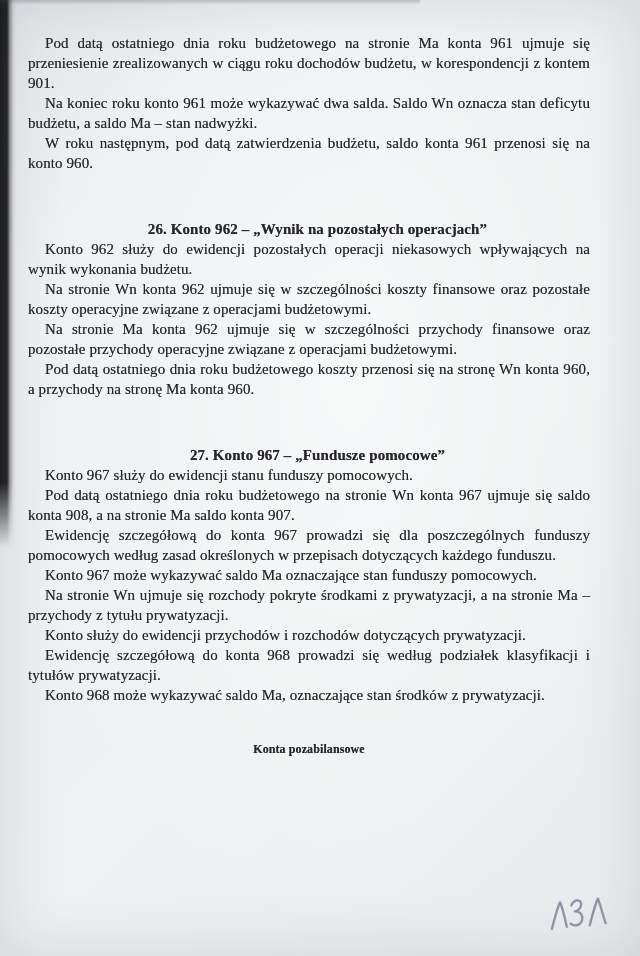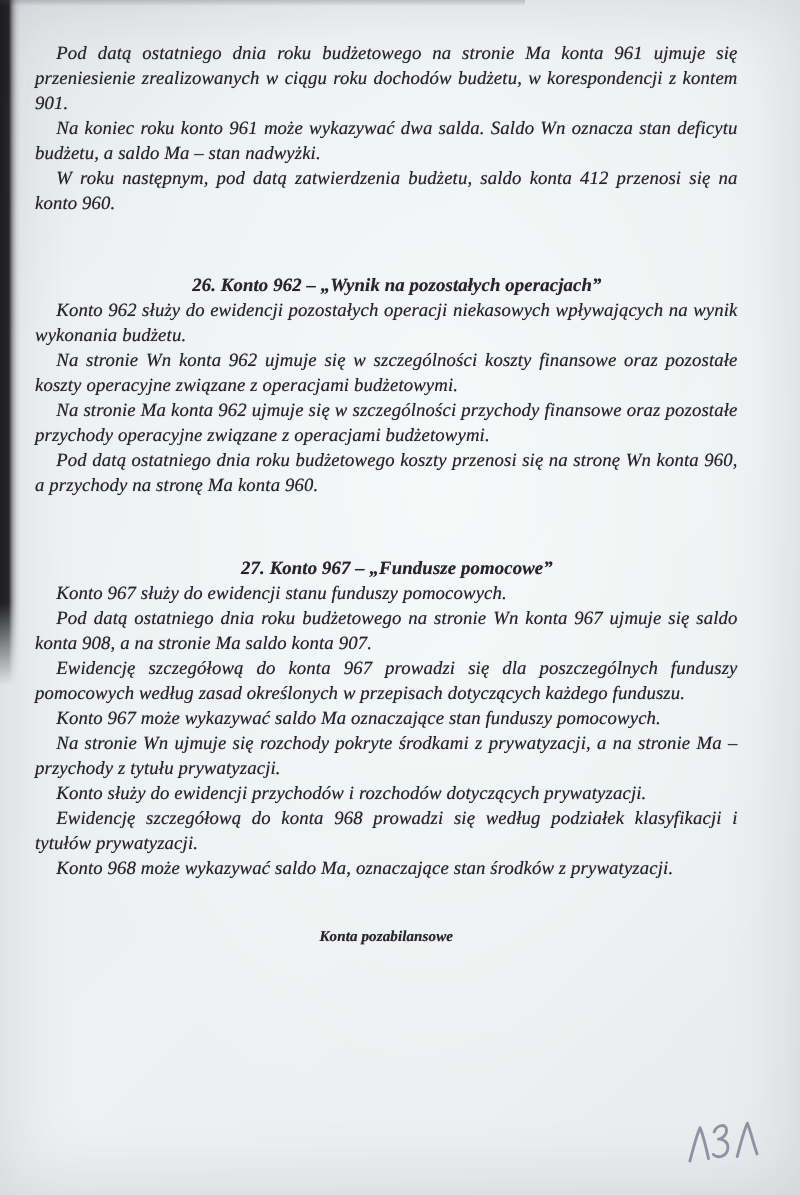--- a/index.html
+++ b/index.html
@@ -10,21 +10,20 @@
     overflow:hidden;
   }
   .page{
     position:relative;
     width:640px;height:956px;
     background:
       radial-gradient(ellipse at 55% 40%, rgba(255,255,255,0.55), rgba(255,255,255,0) 70%),
       linear-gradient(135deg,#e3e5e8 0%,#edeff1 18%,#eef0f1 60%,#e9ebed 100%);
     box-shadow:inset 0 0 60px rgba(90,95,105,0.18);
     overflow:hidden;
-    font-style:italic;
   }
   
   .scan-edge-left{
     position:absolute;left:0;top:0;width:16px;height:548px;
     background:linear-gradient(to right,
       rgba(12,12,14,0.92) 0px, rgba(12,12,14,0.88) 7px,
       rgba(60,62,66,0.45) 10px, rgba(120,122,128,0.18) 13px, rgba(0,0,0,0) 16px);
     -webkit-mask-image:linear-gradient(to bottom,#000 0%,#000 88%,transparent 100%);
     mask-image:linear-gradient(to bottom,#000 0%,#000 88%,transparent 100%);
   }
@@ -69,21 +68,21 @@
 <div class="page">
 
   <div class="scan-edge-left"></div>
   <div class="scan-edge-top"></div>
 
   <div class="content">
 
     <section class="first">
       <p>Pod datą ostatniego dnia roku budżetowego na stronie Ma konta 961 ujmuje się przeniesienie zrealizowanych w ciągu roku dochodów budżetu, w korespondencji z kontem 901.</p>
       <p>Na koniec roku konto 961 może wykazywać dwa salda. Saldo Wn oznacza stan deficytu budżetu, a saldo Ma – stan nadwyżki.</p>
-      <p>W roku następnym, pod datą zatwierdzenia budżetu, saldo konta 412 przenosi się na konto 960.</p>
+      <p>W roku następnym, pod datą zatwierdzenia budżetu, saldo konta 961 przenosi się na konto 960.</p>
     </section>
 
     <section>
       <h2>26. Konto 962 – „Wynik na pozostałych operacjach”</h2>
       <p>Konto 962 służy do ewidencji pozostałych operacji niekasowych wpływających na wynik wykonania budżetu.</p>
       <p>Na stronie Wn konta 962 ujmuje się w szczególności koszty finansowe oraz pozostałe koszty operacyjne związane z operacjami budżetowymi.</p>
       <p>Na stronie Ma konta 962 ujmuje się w szczególności przychody finansowe oraz pozostałe przychody operacyjne związane z operacjami budżetowymi.</p>
       <p>Pod datą ostatniego dnia roku budżetowego koszty przenosi się na stronę Wn konta 960, a przychody na stronę Ma konta 960.</p>
     </section>
 

